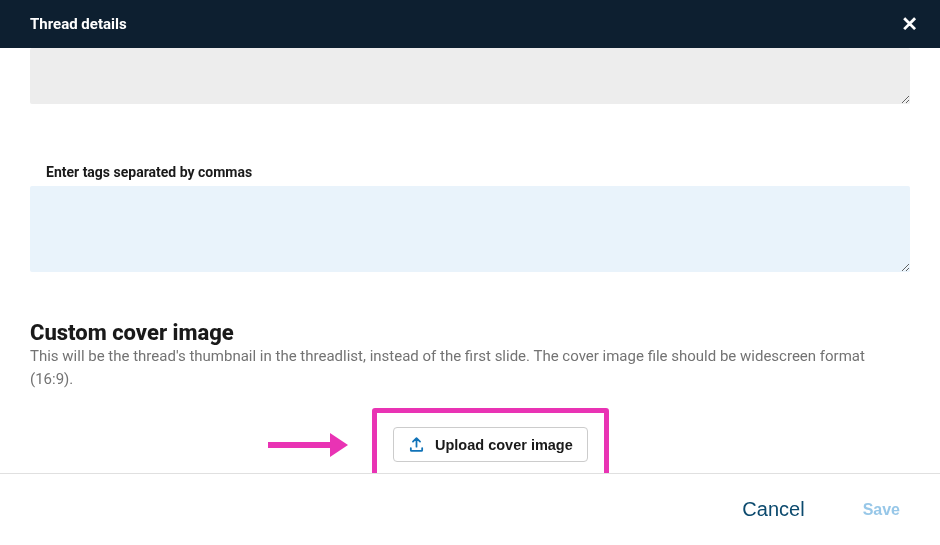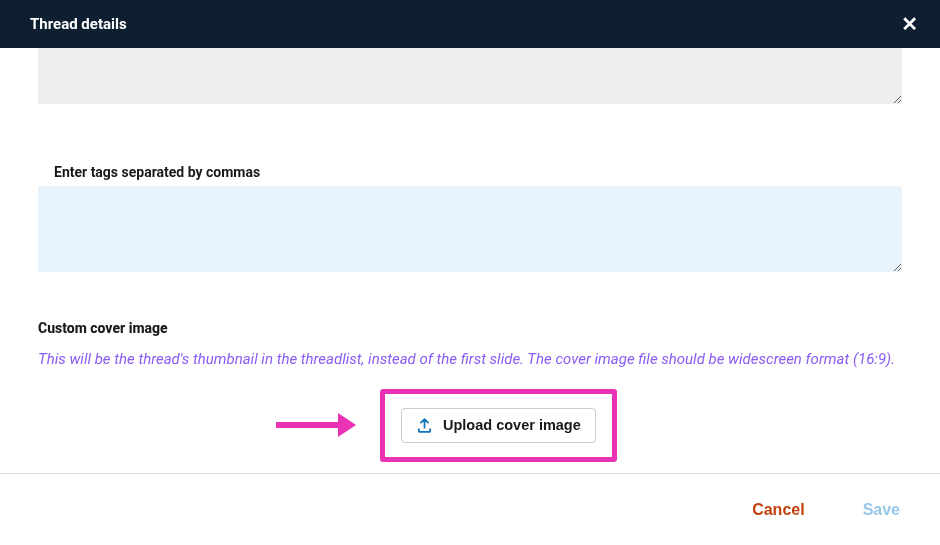--- a/index.html
+++ b/index.html
@@ -29,21 +29,21 @@
       font-weight: 700;
     }
     .close-icon {
       color: #ffffff;
       font-size: 20px;
       font-weight: 700;
       cursor: pointer;
       line-height: 1;
     }
     .content {
-      padding: 0 38px;
+      padding: 0 30px;
     }
     .textarea-top {
       width: 100%;
       height: 56px;
       background: #ededed;
       border: none;
       border-radius: 2px;
       resize: both;
       font-family: inherit;
       font-size: 14px;
@@ -62,32 +62,31 @@
       background: #e9f3fb;
       border: none;
       border-radius: 2px;
       resize: both;
       font-family: inherit;
       font-size: 14px;
       padding: 8px;
       margin-top: 6px;
     }
     .section-heading {
-      font-size: 14px;
+      font-size: 22px;
       font-weight: 800;
       color: #1a1a1a;
       margin-top: 44px;
     }
     .section-desc {
       font-size: 15px;
-      color: #8b5cf6;
+      color: #737373;
       line-height: 1.5;
-      margin-top: 12px;
+      margin-top: 0;
       max-width: 880px;
-      font-style: italic;
     }
     .upload-row {
       display: flex;
       align-items: center;
       margin-top: 18px;
       gap: 24px;
     }
     .arrow-container {
       display: flex;
       align-items: center;
@@ -138,23 +137,23 @@
       display: flex;
       align-items: center;
       justify-content: flex-end;
       gap: 42px;
       padding-right: 40px;
       background: #ffffff;
     }
     .cancel-button {
       background: none;
       border: none;
-      font-size: 16px;
-      font-weight: 700;
-      color: #c2410c;
+      font-size: 20px;
+      font-weight: 400;
+      color: #0c4a6e;
       cursor: pointer;
     }
     .save-button {
       background: none;
       border: none;
       font-size: 16px;
       font-weight: 700;
       color: #97c7e8;
       cursor: pointer;
       margin-left: 16px;

